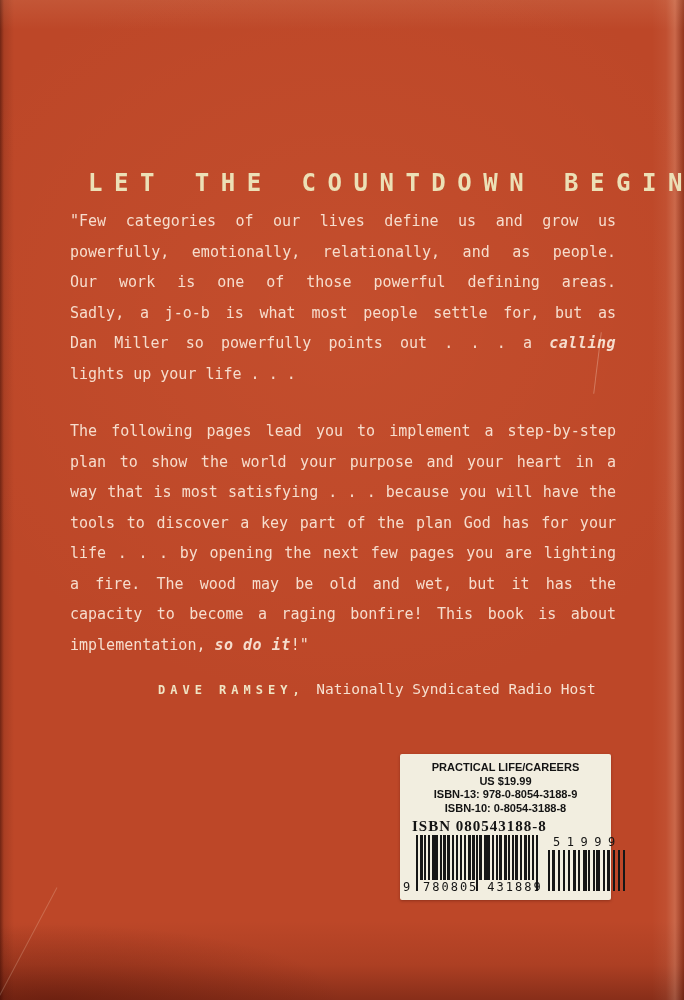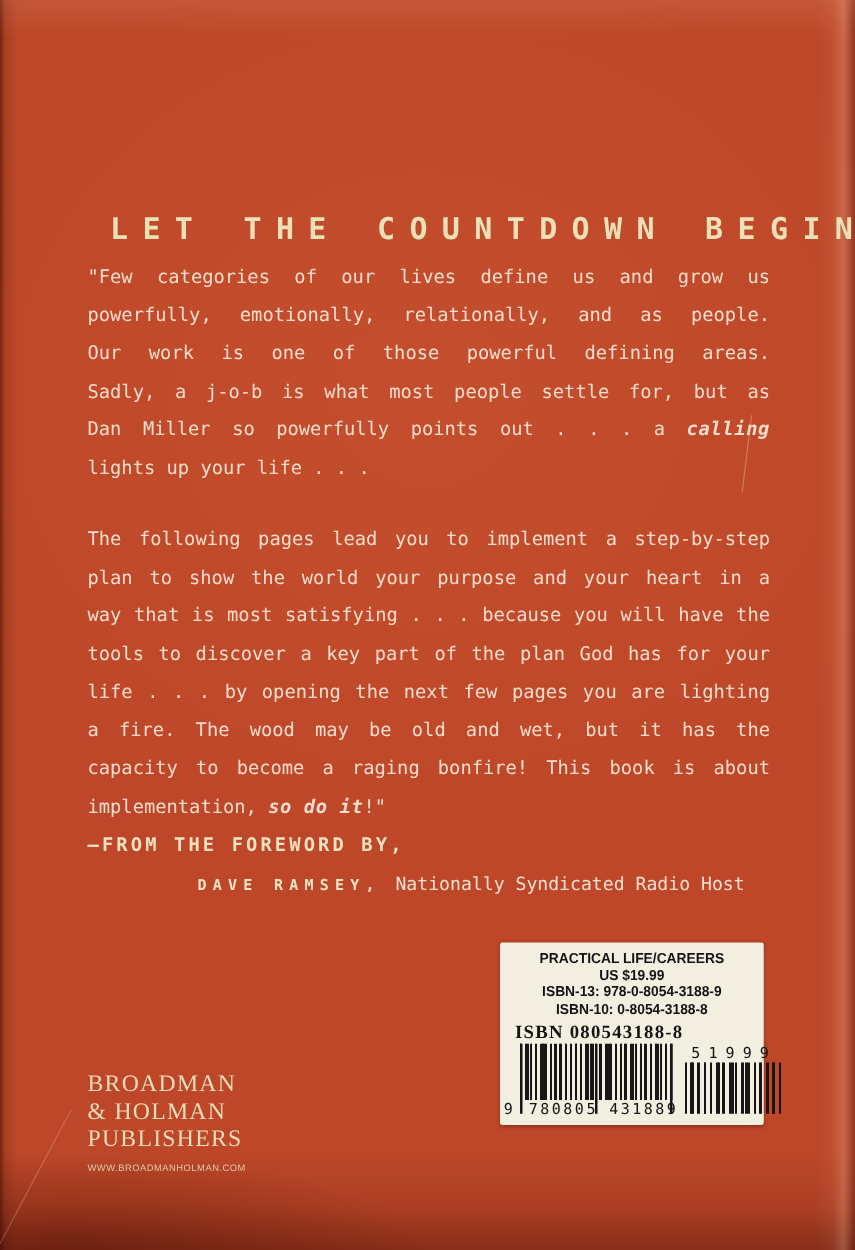--- a/index.html
+++ b/index.html
@@ -99,33 +99,26 @@
         <div class="ln j"><span>way that is most satisfying . . . because you will have the</span></div>
         <div class="ln j"><span>tools to discover a key part of the plan God has for your</span></div>
         <div class="ln j"><span>life . . . by opening the next few pages you are lighting</span></div>
         <div class="ln j"><span>a fire. The wood may be old and wet, but it has the</span></div>
         <div class="ln j"><span>capacity to become a raging bonfire! This book is about</span></div>
         <div class="ln"><span>implementation, </span><span class="em">so do it</span><span>!"</span></div>
       </div>
     </div>
 
     <div class="attrib">
-      <div class="attrib-head">—FROM THE FOREWORD BY,</div>
       <div class="attrib-line">
         <span class="attrib-name">DAVE RAMSEY,</span>
         <span class="attrib-role">Nationally Syndicated Radio Host</span>
       </div>
     </div>
 
-    <div class="logo">
-      <div class="logo-line">BROADMAN</div>
-      <div class="logo-line">&amp; HOLMAN</div>
-      <div class="logo-line">PUBLISHERS</div>
-      <div class="logo-url">WWW.BROADMANHOLMAN.COM</div>
-    </div>
 
     <div class="label">
       <div class="lbl-line first">PRACTICAL LIFE/CAREERS</div>
       <div class="lbl-line">US $19.99</div>
       <div class="lbl-line">ISBN-13: 978-0-8054-3188-9</div>
       <div class="lbl-line">ISBN-10: 0-8054-3188-8</div>
       <div class="isbn-mono">ISBN 080543188-8</div>
       <div class="barcodes">
         <div class="ean">
           <div class="bars-main"></div>

